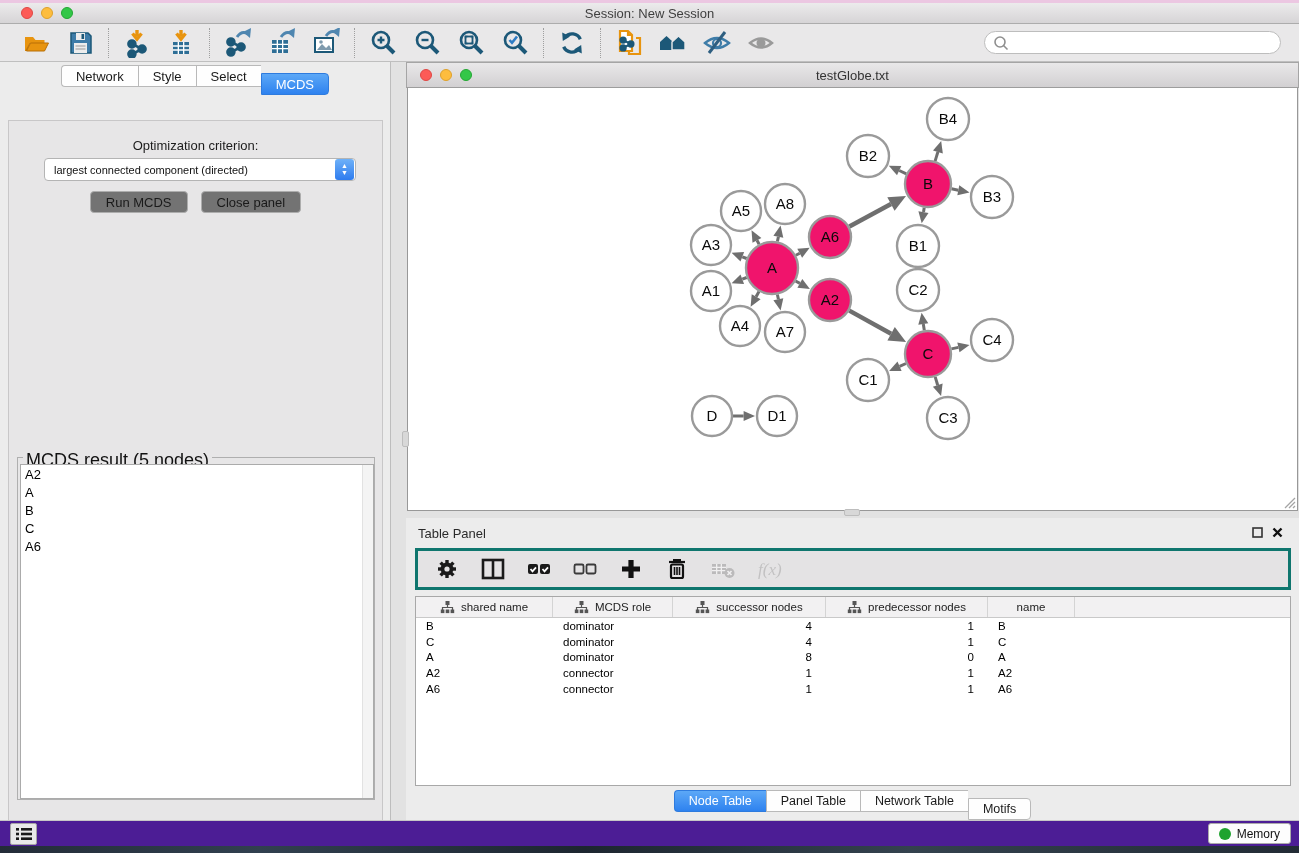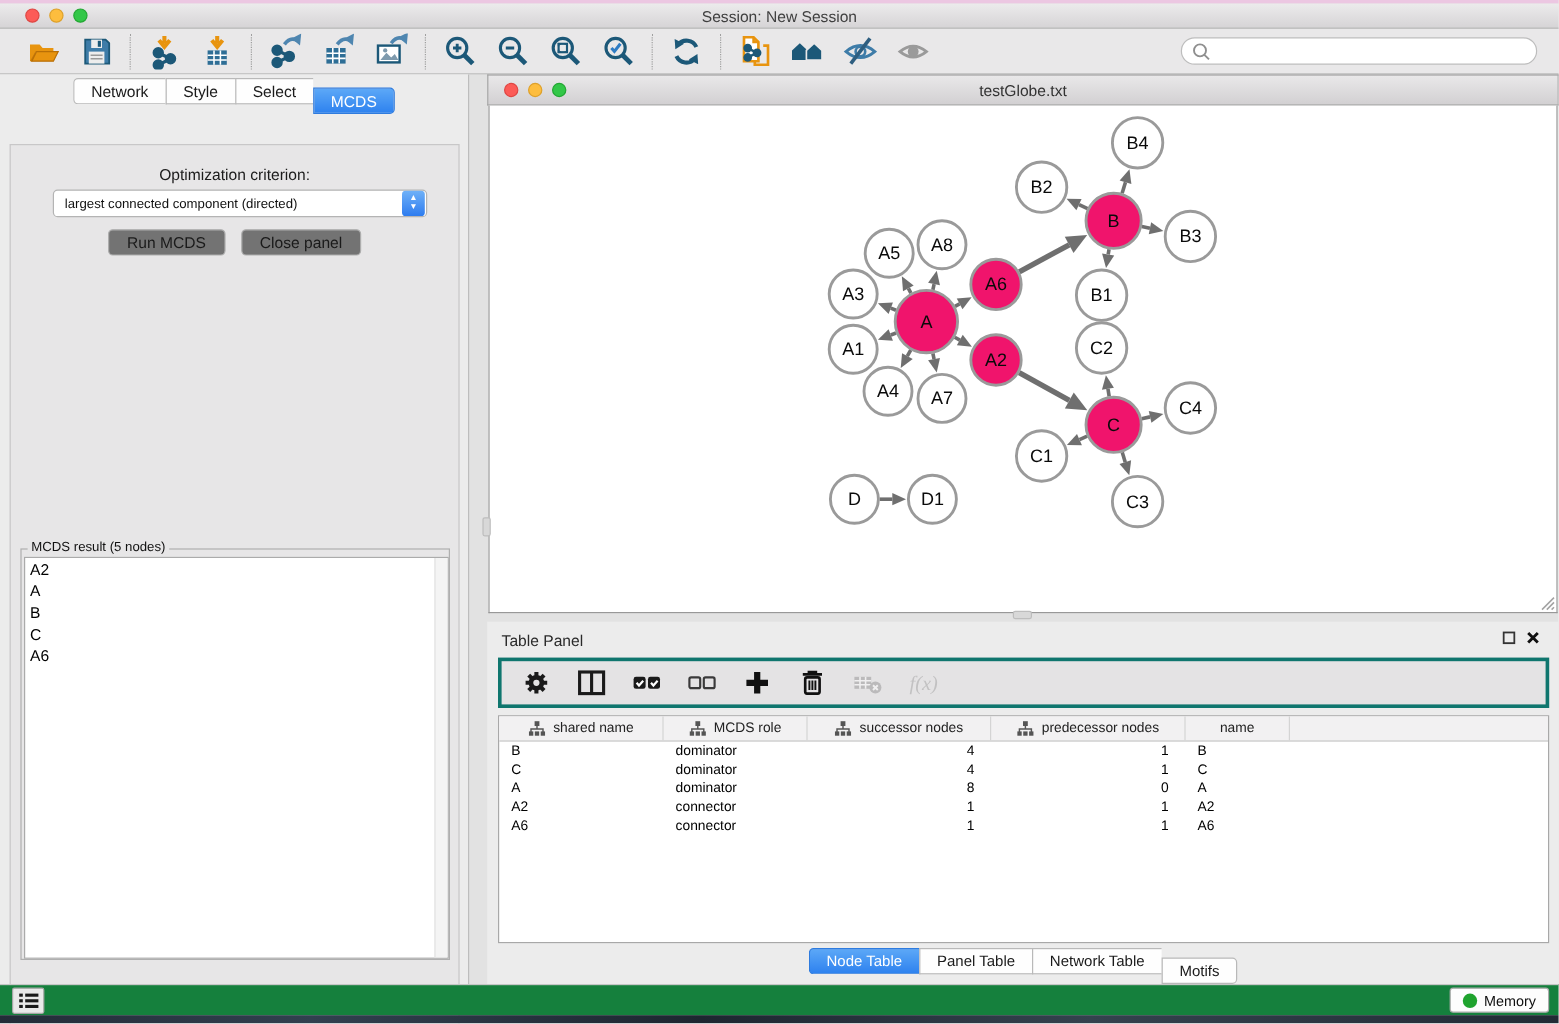--- a/index.html
+++ b/index.html
@@ -44,21 +44,21 @@
   #criterion-label { text-align:center; font-size:13px; color:#1C1C1C; margin-top:17px; }
   #criterion-select { position:absolute; left:35px; top:37px; width:312px; height:23px; background:#fff;
     border:1px solid #B4B4B4; border-radius:4px; display:flex; align-items:center; }
   #criterion-select .sel-text { flex:1; font-size:11px; padding-left:9px; color:#111; white-space:nowrap; overflow:hidden; }
   .stepper { width:19px; height:21px; margin-right:1px; border-radius:3px; background:linear-gradient(#6FB1F8,#2E7CEF);
     display:flex; flex-direction:column; align-items:center; justify-content:center; gap:1px; }
   .stepper span { color:#fff; font-size:7px; line-height:6px; }
   #cp-buttons { position:absolute; left:0; top:70px; width:100%; display:flex; justify-content:center; gap:13px; }
   .mac-btn { height:22px; background:#737373; border:1px solid #ADADAD; border-radius:4px; font-size:13px; color:#1A1A1A; padding:0 15px; }
   #mcds-result-box { position:absolute; left:8px; top:336px; width:358px; height:343px; border:1px solid #AFAFAF; }
-  #mcds-result-title { position:absolute; left:5px; top:-8px; background:#E7E6E7; font-size:11px; color:#111; padding:0 3px; }
+  #mcds-result-title { position:absolute; left:5px; top:-8px; background:#E7E6E7; font-size:18px; color:#111; padding:0 3px; }
   #mcds-list { position:absolute; left:2px; top:6px; width:354px; height:335px; background:#fff; border:1px solid #ABABAB; overflow:hidden; }
   .mcds-item { font-size:13px; color:#000; padding:1.5px 0 1.5px 4px; }
   #mcds-scrolltrack { position:absolute; right:0; top:0; width:11px; height:100%; background:#F4F4F4; border-left:1px solid #E2E2E2; }
 
   
   #network-window { position:absolute; left:406px; top:62px; width:893px; height:450px; }
   #nw-titlebar { position:absolute; left:0; top:0; width:100%; height:26px;
     background:linear-gradient(#E9E8E9,#D2D0D2); border:1px solid #A5A5A5; border-bottom:1px solid #9D9D9D;
     display:flex; align-items:center; }
   #nw-title { position:absolute; left:0; right:0; text-align:center; font-size:13px; color:#333; }
@@ -77,21 +77,21 @@
   #tp-header { display:flex; background:#F2F1F2; border-bottom:1px solid #C9C9C9; height:21px; }
   .th-cell { display:flex; align-items:center; justify-content:center; gap:6px; border-right:1px solid #D4D4D4;
     font-size:11.5px; color:#222; }
   .tr-row { display:flex; height:15.8px; align-items:center; }
   .td-cell { overflow:hidden; white-space:nowrap; color:#000; }
   .td-left { text-align:left; padding-left:10px; }
   .td-right { text-align:right; padding-right:14px; }
   #tp-tabs { position:absolute; left:0; right:0; top:272px; display:flex; justify-content:center; }
 
   
-  #status-bar { position:absolute; left:0; top:820px; width:1299px; height:26px; background:#15803d; border-top:1px solid #C6C6C6;
+  #status-bar { position:absolute; left:0; top:820px; width:1299px; height:26px; background:#4c1d95; border-top:1px solid #C6C6C6;
     display:flex; align-items:center; }
   #list-button { margin-left:10px; width:27px; height:22px; background:#E9E9E9; border:1px solid #A6A6A6; border-radius:2px;
     display:flex; align-items:center; justify-content:center; }
   #memory-button { margin-left:auto; margin-right:8px; height:21px; background:#FDFDFD; border:1px solid #ABABAB; border-radius:3px;
     display:flex; align-items:center; gap:6px; padding:0 10px; font-size:12px; color:#111; }
   #memory-dot { width:12px; height:12px; border-radius:50%; background:#1FA32E; }
   #desktop-strip-bottom { position:absolute; left:0; top:846px; width:1299px; height:7px;
     background:linear-gradient(90deg,#232c38,#31404f 20%,#1d2630 45%,#34424e 70%,#222b35); }
 </style>
 </head>

